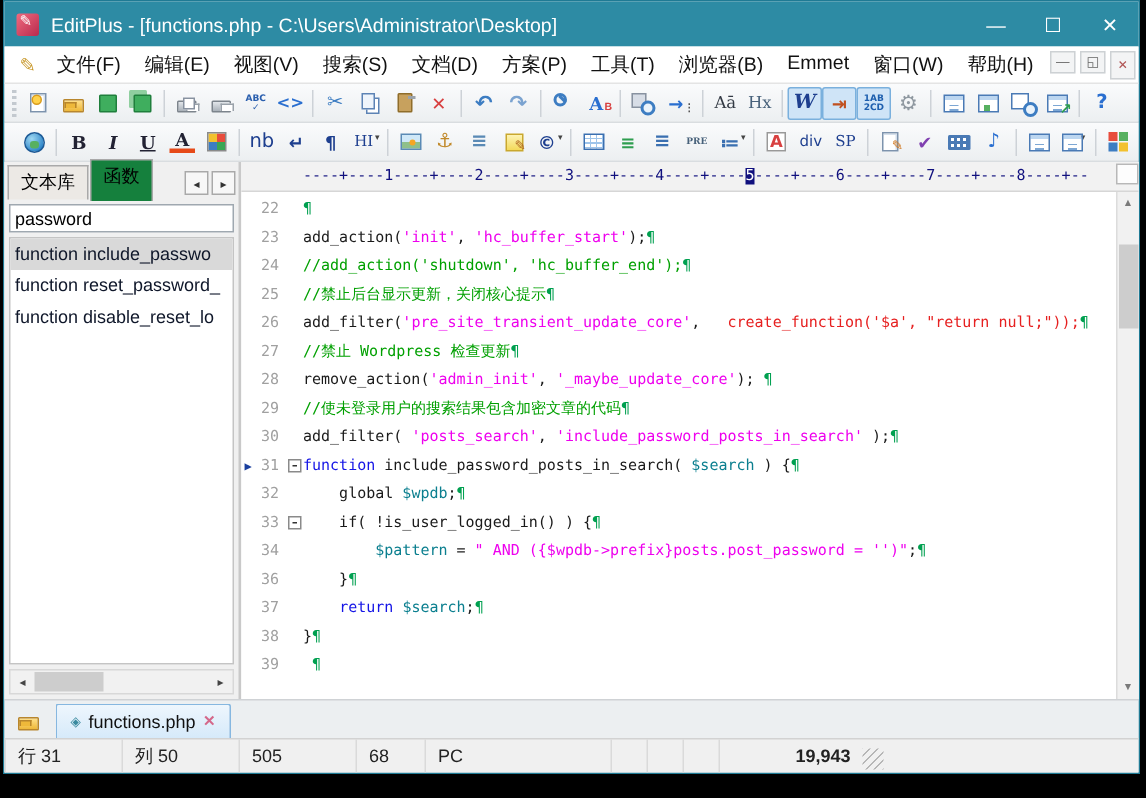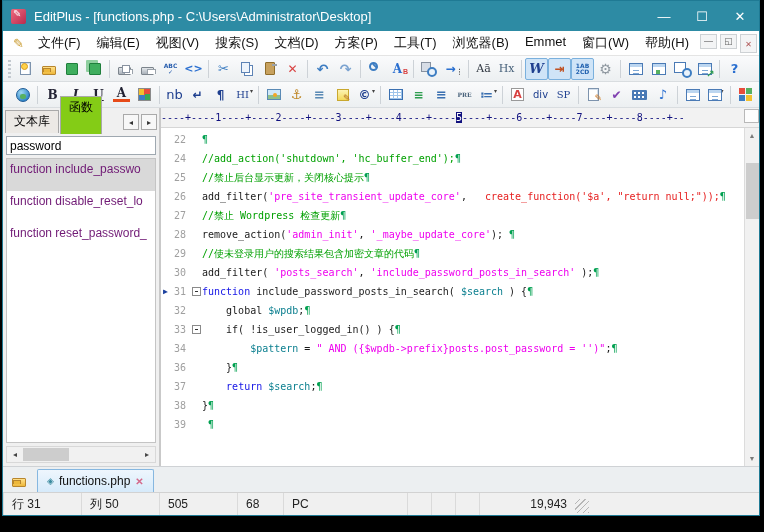--- a/index.html
+++ b/index.html
@@ -67,35 +67,35 @@
   .s-film::before{content:"";position:absolute;left:2px;right:2px;top:2px;height:2px;background:repeating-linear-gradient(to right,#fff 0 2px,transparent 2px 4px)}
   .s-film::after{content:"";position:absolute;left:2px;right:2px;bottom:2px;height:2px;background:repeating-linear-gradient(to right,#fff 0 2px,transparent 2px 4px)}
   .s-win4{width:13px;height:13px;background:linear-gradient(#e84c3c,#e84c3c) 0 0/6px 6px no-repeat,linear-gradient(#57b060,#57b060) 7px 0/6px 6px no-repeat,linear-gradient(#3d7dc2,#3d7dc2) 0 7px/6px 6px no-repeat,linear-gradient(#f2c12e,#f2c12e) 7px 7px/6px 6px no-repeat}
   .s-box{border:1px solid #999;width:13px;height:13px;background:#fff}
   .s-formpen::after{content:"✎";position:absolute;right:-4px;bottom:-3px;font-size:9px;color:#d07820}
   
   .main{flex:1;display:flex;min-height:0;background:#fff}
   .sidebar{width:158px;border-right:2px solid #c9c9c9;display:flex;flex-direction:column;background:#f0f0f0;flex:none}
   .stabs{display:flex;align-items:flex-end;padding:3px 2px 0;height:25px;flex:none}
   .stab{padding:2px 8px 3px;font-size:12px;border:1px solid #a9a9a9;border-bottom:none;background:#ece9e5;margin-right:1px;white-space:nowrap}
-  .stab.active{background:#84cc16;padding-bottom:18px;margin-bottom:-1px;position:relative;z-index:1}
+  .stab.active{background:#15803d;padding-bottom:8px;margin-bottom:-1px;position:relative;z-index:1}
   .tabarrows{margin-left:auto;display:flex;gap:2px;padding-bottom:3px}
   .tarrow{width:16px;height:16px;border:1px solid #a9a9a9;background:#f7f7f7;font-size:8px;display:flex;align-items:center;justify-content:center;color:#333}
   .ssearch{margin:3px 3px 2px;height:19px;border:1px solid #9fa8b0;font-size:12px;padding:0 3px;background:#fff;font-family:"Liberation Sans",sans-serif}
   .slist{flex:1;background:#fff;border:1px solid #c4c4c4;margin:1px 3px 0;overflow:hidden;font-size:12px}
-  .sitem{padding:3px 3px 2px;white-space:nowrap;overflow:hidden;height:32px;color:#701a75}
+  .sitem{padding:3px 3px 2px;white-space:nowrap;overflow:hidden;height:21px;color:#0f172a}
   .sitem.sel{background:#d9d9d9}
   .hscroll{height:17px;margin:3px;background:#f1f1f1;border:1px solid #d8d8d8;display:flex;align-items:center;flex:none}
   .harrow{width:16px;text-align:center;font-size:8px;color:#444;flex:none}
   .hthumb{width:46px;height:13px;background:#cdcdcd;flex:none}
   .hspace{flex:1}
   
   .editor{flex:1;display:flex;flex-direction:column;min-width:0;background:#fff}
   .ruler{height:20px;display:flex;background:#f2f2f2;border-bottom:1px solid #d6d6d6;color:#10107e;font-family:"DejaVu Sans Mono",monospace;font-size:10px;line-height:19px;flex:none}
-  .rtext{white-space:pre;flex:1;overflow:hidden}
+  .rtext{padding-left:41px;white-space:pre;flex:1;overflow:hidden}
   .rhl{background:#10107e;color:#fff}
   .rcorner{width:15px;height:14px;background:#fdfdfd;border:1px solid #b8b8b8;margin:1px 0 0 0;flex:none}
   .codewrap{flex:1;display:flex;min-height:0}
   .code{flex:1;overflow:hidden;background:#fff;padding-top:2px}
   .cl{display:flex;height:19px;line-height:19px;font-family:"DejaVu Sans Mono",monospace;font-size:10px}
   .gm{width:9px;color:#1a3f9e;font-size:8px;text-align:center;flex:none}
   .gn{width:20px;text-align:center;color:#a0a0a0;flex:none}
   .gf{width:12px;display:flex;align-items:center;justify-content:center;flex:none}
   .foldbox{width:9px;height:9px;border:1px solid #8a8a8a;background:#fff;position:relative}
   .foldbox::after{content:"";position:absolute;left:2px;right:2px;top:3px;height:1px;background:#333}
@@ -370,22 +370,22 @@
         <span class="stab">文本库</span>
         <span class="stab active">函数</span>
         <span class="tabarrows">
           <span class="tarrow">◂</span>
           <span class="tarrow">▸</span>
         </span>
       </div>
       <input class="ssearch" value="password" style="">
       <div class="slist" id="slist">
           <div class="sitem sel">function include_passwo</div>
+          <div class="sitem">function reset_password_</div>
           <div class="sitem">function disable_reset_lo</div>
-          <div class="sitem">function reset_password_</div>
         </div>
       <div class="hscroll">
         <span class="harrow">◂</span>
         <span class="hthumb"></span>
         <span class="hspace"></span>
         <span class="harrow">▸</span>
       </div>
     </div>
 
     <div class="editor">
@@ -393,20 +393,26 @@
         <span class="rtext"><span>----+----1----+----2----+----3----+----4----+----</span><span class="rhl">5</span><span>----+----6----+----7----+----8----+--</span></span>
         <span class="rcorner"></span>
       </div>
       <div class="codewrap">
         <div class="code" id="code">
             <div class="cl">
               <span class="gm"></span>
               <span class="gn">22</span>
               <span class="gf"></span>
               <span class="ct"><span class="tok e">¶</span></span>
+            </div>
+            <div class="cl">
+              <span class="gm"></span>
+              <span class="gn">23</span>
+              <span class="gf"></span>
+              <span class="ct"><span class="tok p">add_action(</span><span class="tok s">'init'</span><span class="tok p">, </span><span class="tok s">'hc_buffer_start'</span><span class="tok p">);</span><span class="tok e">¶</span></span>
             </div>
             <div class="cl">
               <span class="gm"></span>
               <span class="gn">24</span>
               <span class="gf"></span>
               <span class="ct"><span class="tok c">//add_action('shutdown', 'hc_buffer_end');</span><span class="tok e">¶</span></span>
             </div>
             <div class="cl">
               <span class="gm"></span>
               <span class="gn">25</span>
@@ -520,17 +526,17 @@
   <div class="statusbar" id="sbar">
       <div class="scell" style="width: 78px;">行 31</div>
       <div class="scell" style="width: 78px;">列 50</div>
       <div class="scell" style="width: 78px;">505</div>
       <div class="scell" style="width: 46px;">68</div>
       <div class="scell" style="width: 52px;">PC</div>
       <div class="scell" style="width: 72px; margin-top: 36px;">UTF-8</div>
       <div class="scell" style="width: 24px;"></div>
       <div class="scell" style="width: 24px;"></div>
       <div class="scell" style="width: 24px;"></div>
-      <div class="scell right" style="width: 96px;">19,943</div>
+      <div class="scell right" style="width: 96px; font-weight: bold;">19,943</div>
       <div class="grip"></div>
     </div>
 
 </div>
 
 </body></html>

